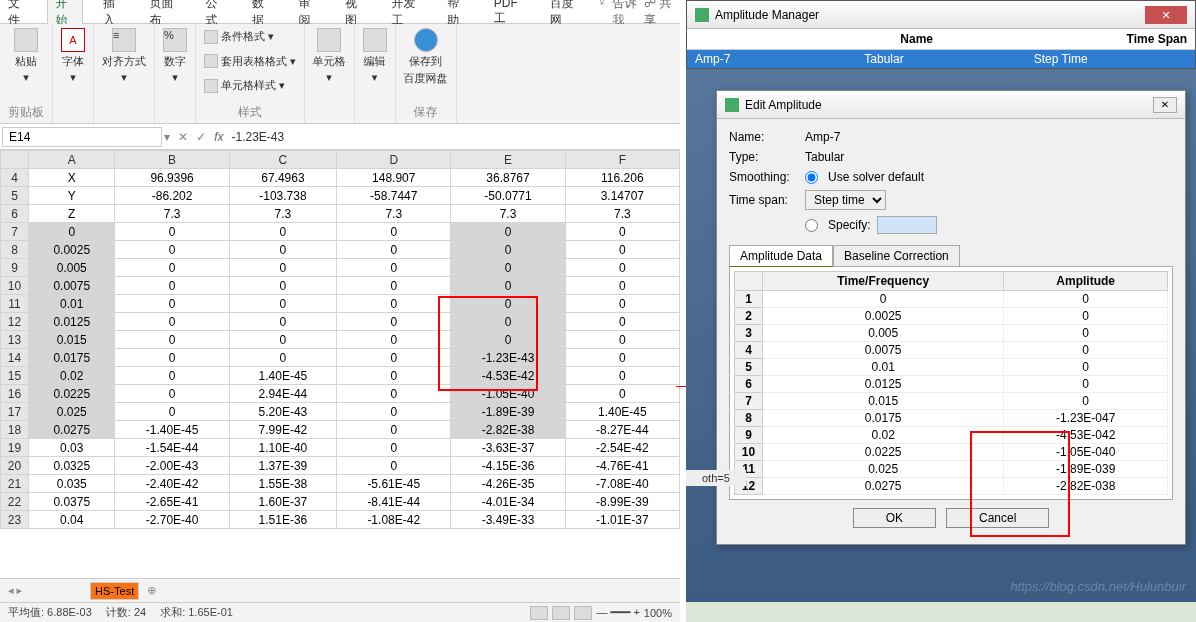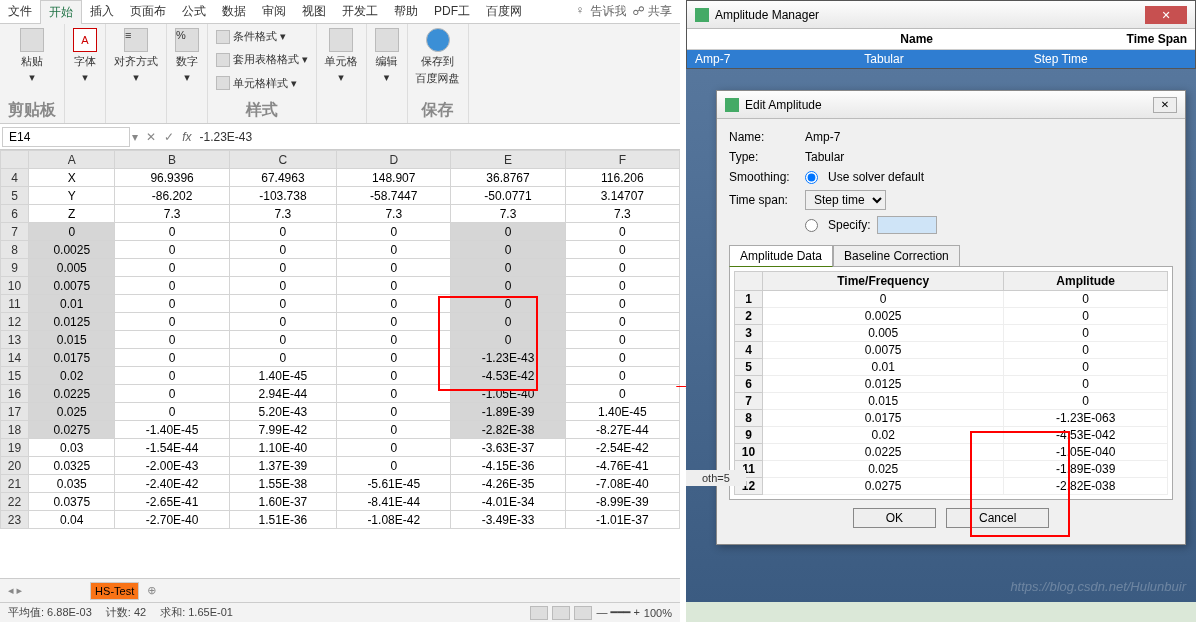--- a/index.html
+++ b/index.html
@@ -1,33 +1,33 @@
 <!DOCTYPE html>
 <html><head>
 <meta charset="utf-8">
 <style>
 * { box-sizing: border-box; margin: 0; padding: 0; font-family: "Microsoft YaHei", sans-serif; }
 body { width: 1196px; height: 622px; overflow: hidden; position: relative; background: #fff; }
 
 
 .excel { position: absolute; left: 0; top: 0; width: 680px; height: 622px; background: #fff; display: flex; flex-direction: column; }
-.tabs { background: #fff; display: flex; align-items: center; height: 24px; font-size: 12px; border-bottom: 1px solid #ccc; }
+.tabs { background: #fff; display: flex; align-items: center; height: 24px; font-size: 12px; border-bottom: 1px solid #ccc; gap: 12px; }
 .tabs .tab { padding: 3px 8px; cursor: pointer; color: #333; }
 .tabs .tab.active { background: #f3f3f3; border: 1px solid #ccc; border-bottom: none; color: #217346; }
 .tabs .right { margin-left: auto; display: flex; gap: 6px; padding-right: 8px; color: #666; }
 .ribbon { background: #f3f3f3; height: 100px; display: flex; border-bottom: 1px solid #ccc; }
 .group { border-right: 1px solid #ddd; display: flex; flex-direction: column; align-items: center; justify-content: space-between; padding: 4px 8px 2px; font-size: 11px; color: #666; }
 .big-btn { display: flex; flex-direction: column; align-items: center; gap: 2px; font-size: 11px; color: #333; }
 .big-btn .ic { width: 24px; height: 24px; background: #ddd; border: 1px solid #bbb; }
 .small-link { font-size: 11px; color: #333; display: flex; align-items: center; gap: 3px; padding: 1px 0; }
 .small-link .ic { width: 14px; height: 14px; background: #ddd; border: 1px solid #bbb; }
-.group-label { font-size: 16px; color: #888; padding-top: 2px; font-weight: bold; }
+.group-label { font-size: 12px; color: #888; padding-top: 2px; }
 
 .name-bar { display: flex; align-items: center; height: 26px; border-bottom: 1px solid #ccc; font-size: 12px; }
-.name-box { width: 128px; border: 1px solid #ccc; padding: 2px 6px; margin: 2px; }
+.name-box { width: 160px; border: 1px solid #ccc; padding: 2px 6px; margin: 2px; }
 .fx-area { display: flex; align-items: center; gap: 8px; padding: 0 8px; color: #888; }
 .fx-label { font-style: italic; color: #666; }
 .formula { color: #333; }
 
 .grid-wrap { flex: 1; overflow: hidden; position: relative; }
 table.grid { border-collapse: collapse; width: 100%; font-size: 12px; }
 table.grid th, table.grid td { border: 1px solid #d4d4d4; text-align: center; padding: 1px 6px; height: 18px; }
 table.grid th { background: #e6e6e6; font-weight: normal; color: #333; }
 table.grid th.rowhdr { width: 28px; background: #e6e6e6; }
 table.grid td.sel { background: #d6d6d6; }
@@ -394,21 +394,21 @@
 
   <div class="sheet-tabs">
     <span class="nav">◂ ▸</span>
     <span style="width:60px;"></span>
     <span class="sheet">HS-Test</span>
     <span class="plus">⊕</span>
   </div>
 
   <div class="status">
     <span>平均值: 6.88E-03</span>
-    <span>计数: 42</span>
+    <span>计数: 24</span>
     <span>求和: 1.65E-01</span>
     <span class="right">
       <span class="vbtn"></span>
       <span class="vbtn"></span>
       <span class="vbtn"></span>
       <span>— ━━━ +</span>
       <span>100%</span>
     </span>
   </div>
 </div>
@@ -507,21 +507,21 @@
                 <td>0</td>
               </tr>
               <tr>
                 <td class="rh">7</td>
                 <td>0.015</td>
                 <td>0</td>
               </tr>
               <tr>
                 <td class="rh">8</td>
                 <td>0.0175</td>
-                <td>-1.23E-063</td>
+                <td>-1.23E-047</td>
               </tr>
               <tr>
                 <td class="rh">9</td>
                 <td>0.02</td>
                 <td>-4.53E-042</td>
               </tr>
               <tr>
                 <td class="rh">10</td>
                 <td>0.0225</td>
                 <td>-1.05E-040</td>

